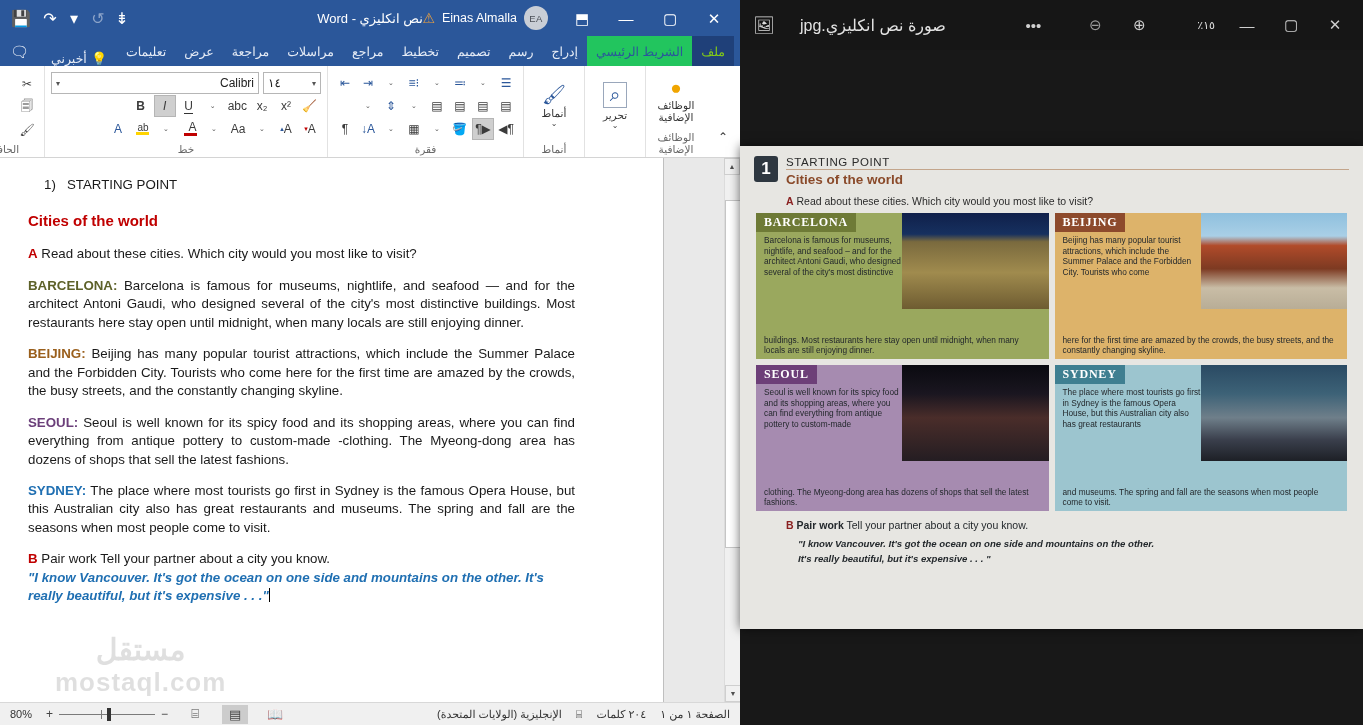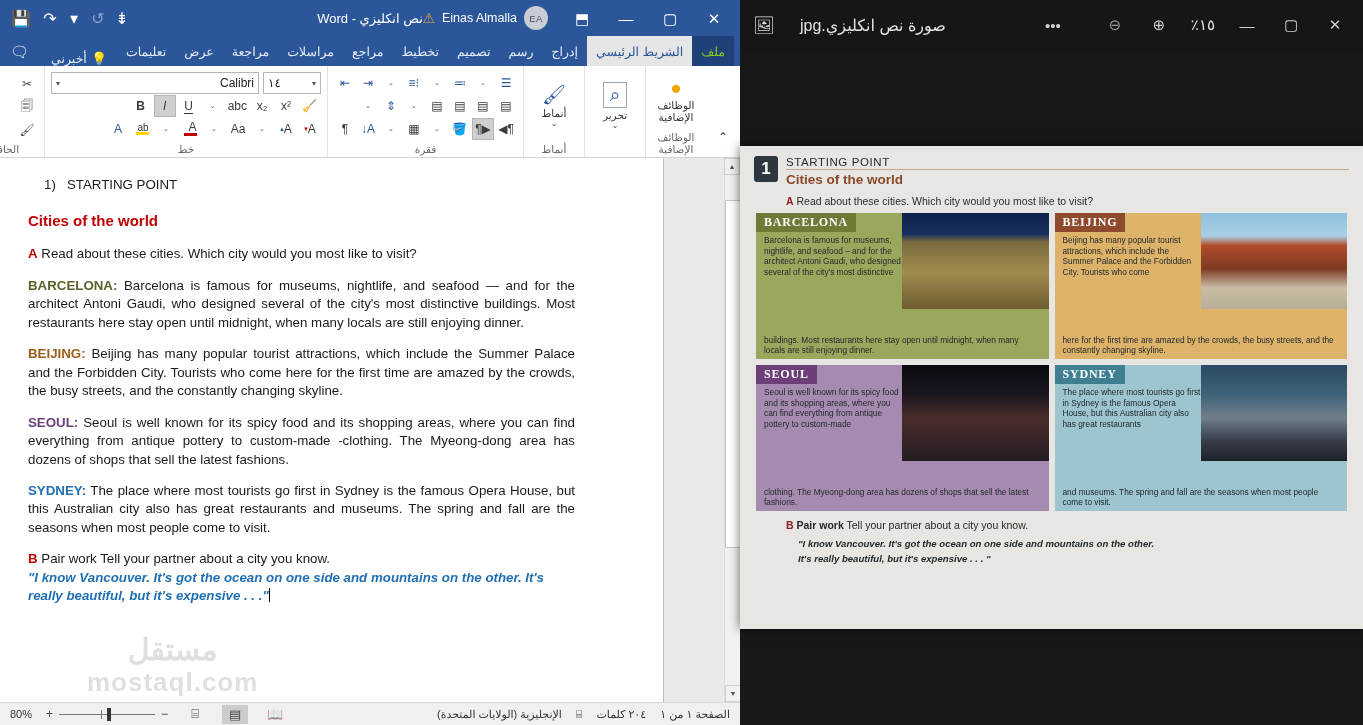--- a/index.html
+++ b/index.html
@@ -23,21 +23,21 @@
               pointer-events:none; }
   .qat { position:absolute; left:8px; top:0; height:36px; display:flex; align-items:center; gap:3px; }
   .qat-btn { width:26px; height:26px; display:flex; align-items:center; justify-content:center; color:#fff; }
   .qat-btn.dim { color:#8ba3c8; }
   .qat-btn.tiny { width:16px; }
 
   .tabbar { height:30px; background:#2b579a; display:flex; align-items:flex-end;
             padding-right:6px; position:relative; }
   .tab { height:30px; padding:0 9px; color:#e6ecf6; font-size:12.5px; display:flex; align-items:center;
          white-space:nowrap; }
-  .tab.active { background:#e5e5e5; color:#2b579a; }
+  .tab.active { background:#22c55e; color:#2b579a; }
   .tab.file { background:#1f4079; color:#84cc16; }
   .tell-me { display:flex; align-items:center; gap:5px; color:#e6ecf6; font-size:12.5px; padding:0 9px; }
   .bulb { font-size:13px; }
   .comment-ico { position:absolute; left:10px; bottom:5px; color:#e6ecf6; font-size:15px; }
 
   .ribbon { height:92px; background:#fff; border-bottom:1px solid #d4d4d4;
             display:flex; flex-direction:row; align-items:stretch; }
   .rgroup { display:flex; flex-direction:column; justify-content:space-between;
             border-left:1px solid #e2e2e2; padding:3px 6px 0 6px; position:relative; }
   .rgroup:first-child { border-left:none; }
@@ -91,21 +91,21 @@
   .lbl-red { color:#c00000; font-weight:bold; }
   .city { font-weight:bold; }
   .c-barcelona { color:#5d6129; }
   .c-beijing   { color:#9a5f1c; }
   .c-seoul     { color:#6b3f7a; }
   .c-sydney    { color:#1f6fb2; }
   .quote { color:#1f6fb2; font-style:italic; font-weight:600; }
   .caret-bar { display:inline-block; width:1px; height:14px; background:#000; vertical-align:-2px; }
 
   .watermark { position:absolute; left:55px; bottom:4px; opacity:.13; pointer-events:none;
-               text-align:center; color:#111;margin-left:32px; }
+               text-align:center; color:#111; }
   .wm-ar { font-size:30px; font-weight:bold; letter-spacing:2px; }
   .wm-en { font-size:26px; letter-spacing:1px; direction:ltr;font-weight:bold; }
 
   .statusbar { height:23px; background:#f0f0f0; border-top:1px solid #d8d8d8; display:flex;
                align-items:center; font-size:11px; color:#333; padding:0 10px; gap:14px; }
   .sb-spacer { flex:1; }
   .view-ico { width:26px; height:19px; display:flex; align-items:center; justify-content:center; font-size:13px; color:#444; }
   .view-ico.on { background:#ccc; }
   .zoom-slider { display:flex; align-items:center; gap:6px; }
   .zs-track { width:96px; height:1px; background:#7a7a7a; position:relative; }
@@ -117,21 +117,21 @@
   #viewer { position:absolute; left:740px; top:0; width:623px; height:725px; background:#161616; }
   .v-title { height:50px; display:flex; align-items:center; position:relative; color:#dcdcdc; }
   .v-appicon { position:absolute; left:8px; top:9px; width:32px; height:32px; display:flex;
                align-items:center; justify-content:center; font-size:17px; color:#ddd; }
   .v-name { position:absolute; left:60px; top:0; height:50px; display:flex; align-items:center;
             font-size:16px; color:#e2e2e2; direction:rtl; }
   .v-tools { position:absolute; right:8px; top:0; height:50px; display:flex; align-items:center; gap:4px; }
   .v-btn { width:40px; height:34px; display:flex; align-items:center; justify-content:center;
            color:#cfcfcf; font-size:15px; }
   .v-btn.sm { color:#9a9a9a; }
-  .v-zoomlabel { font-size:15px; color:#e0e0e0; padding:0 8px; }
+  .v-zoomlabel { font-size:11px; color:#e0e0e0; padding:0 8px;margin-left:26px; }
   .v-sep { width:14px; }
 
   .v-canvas { position:absolute; left:0; top:50px; width:623px; height:675px; background:#181818; }
   .scan { position:absolute; left:0; top:96px; width:623px; height:483px; background:#e7e6e2;
           direction:ltr; text-align:left; box-shadow:0 0 10px rgba(0,0,0,.6); overflow:hidden; }
   .scan-inner { padding:10px 14px; }
   .scan-head { display:flex; align-items:flex-start; gap:8px; }
   .numbadge { width:24px; height:26px; background:#2e3740; color:#fff; font-weight:bold; font-size:17px;
               display:flex; align-items:center; justify-content:center; border-radius:3px; flex:0 0 24px; }
   .sh-txt { flex:1; }

